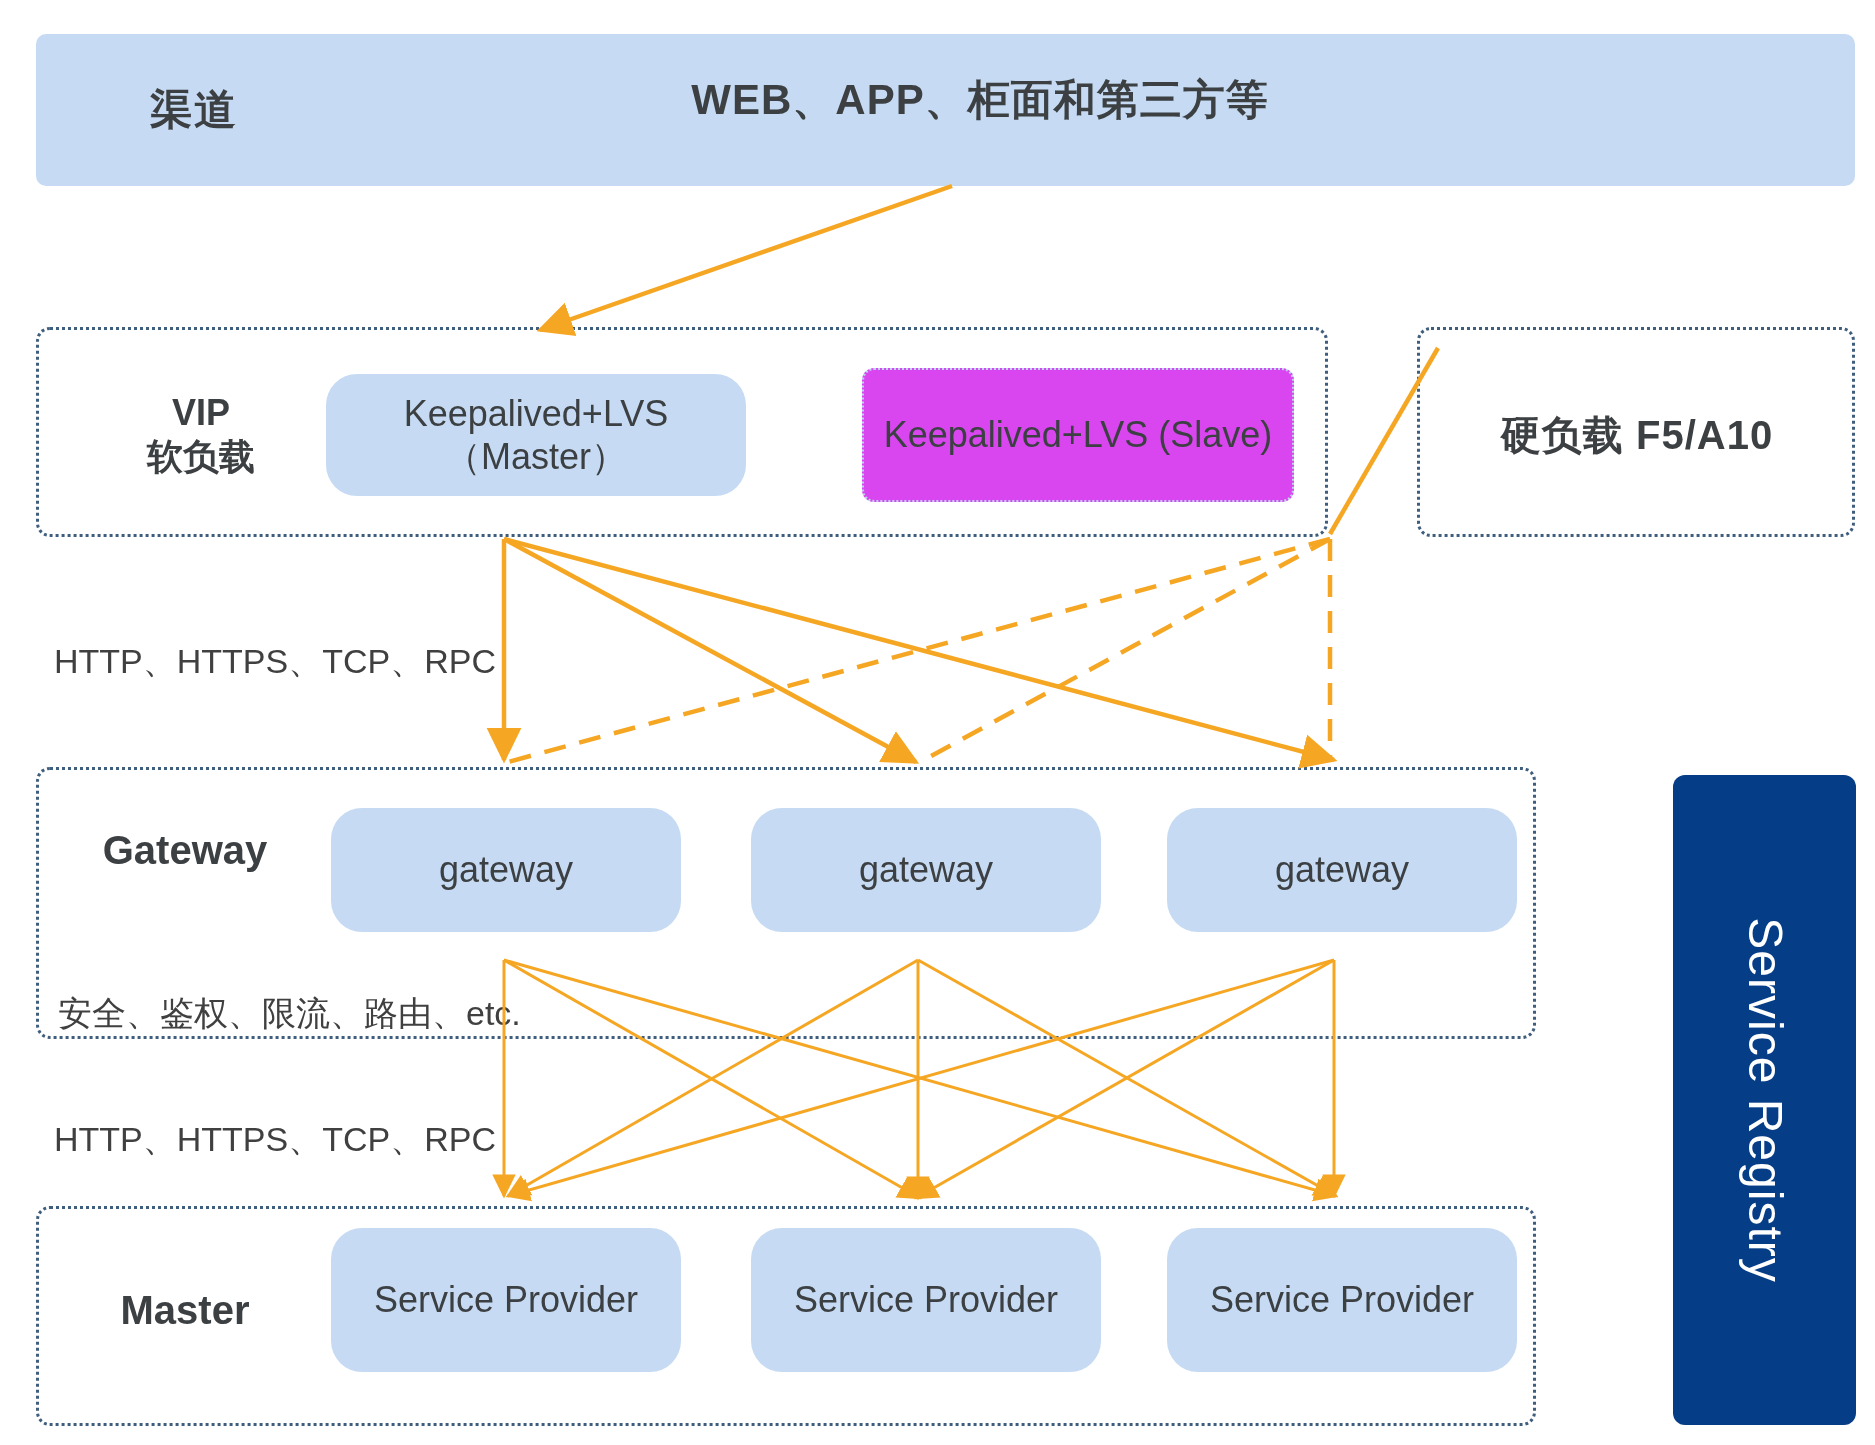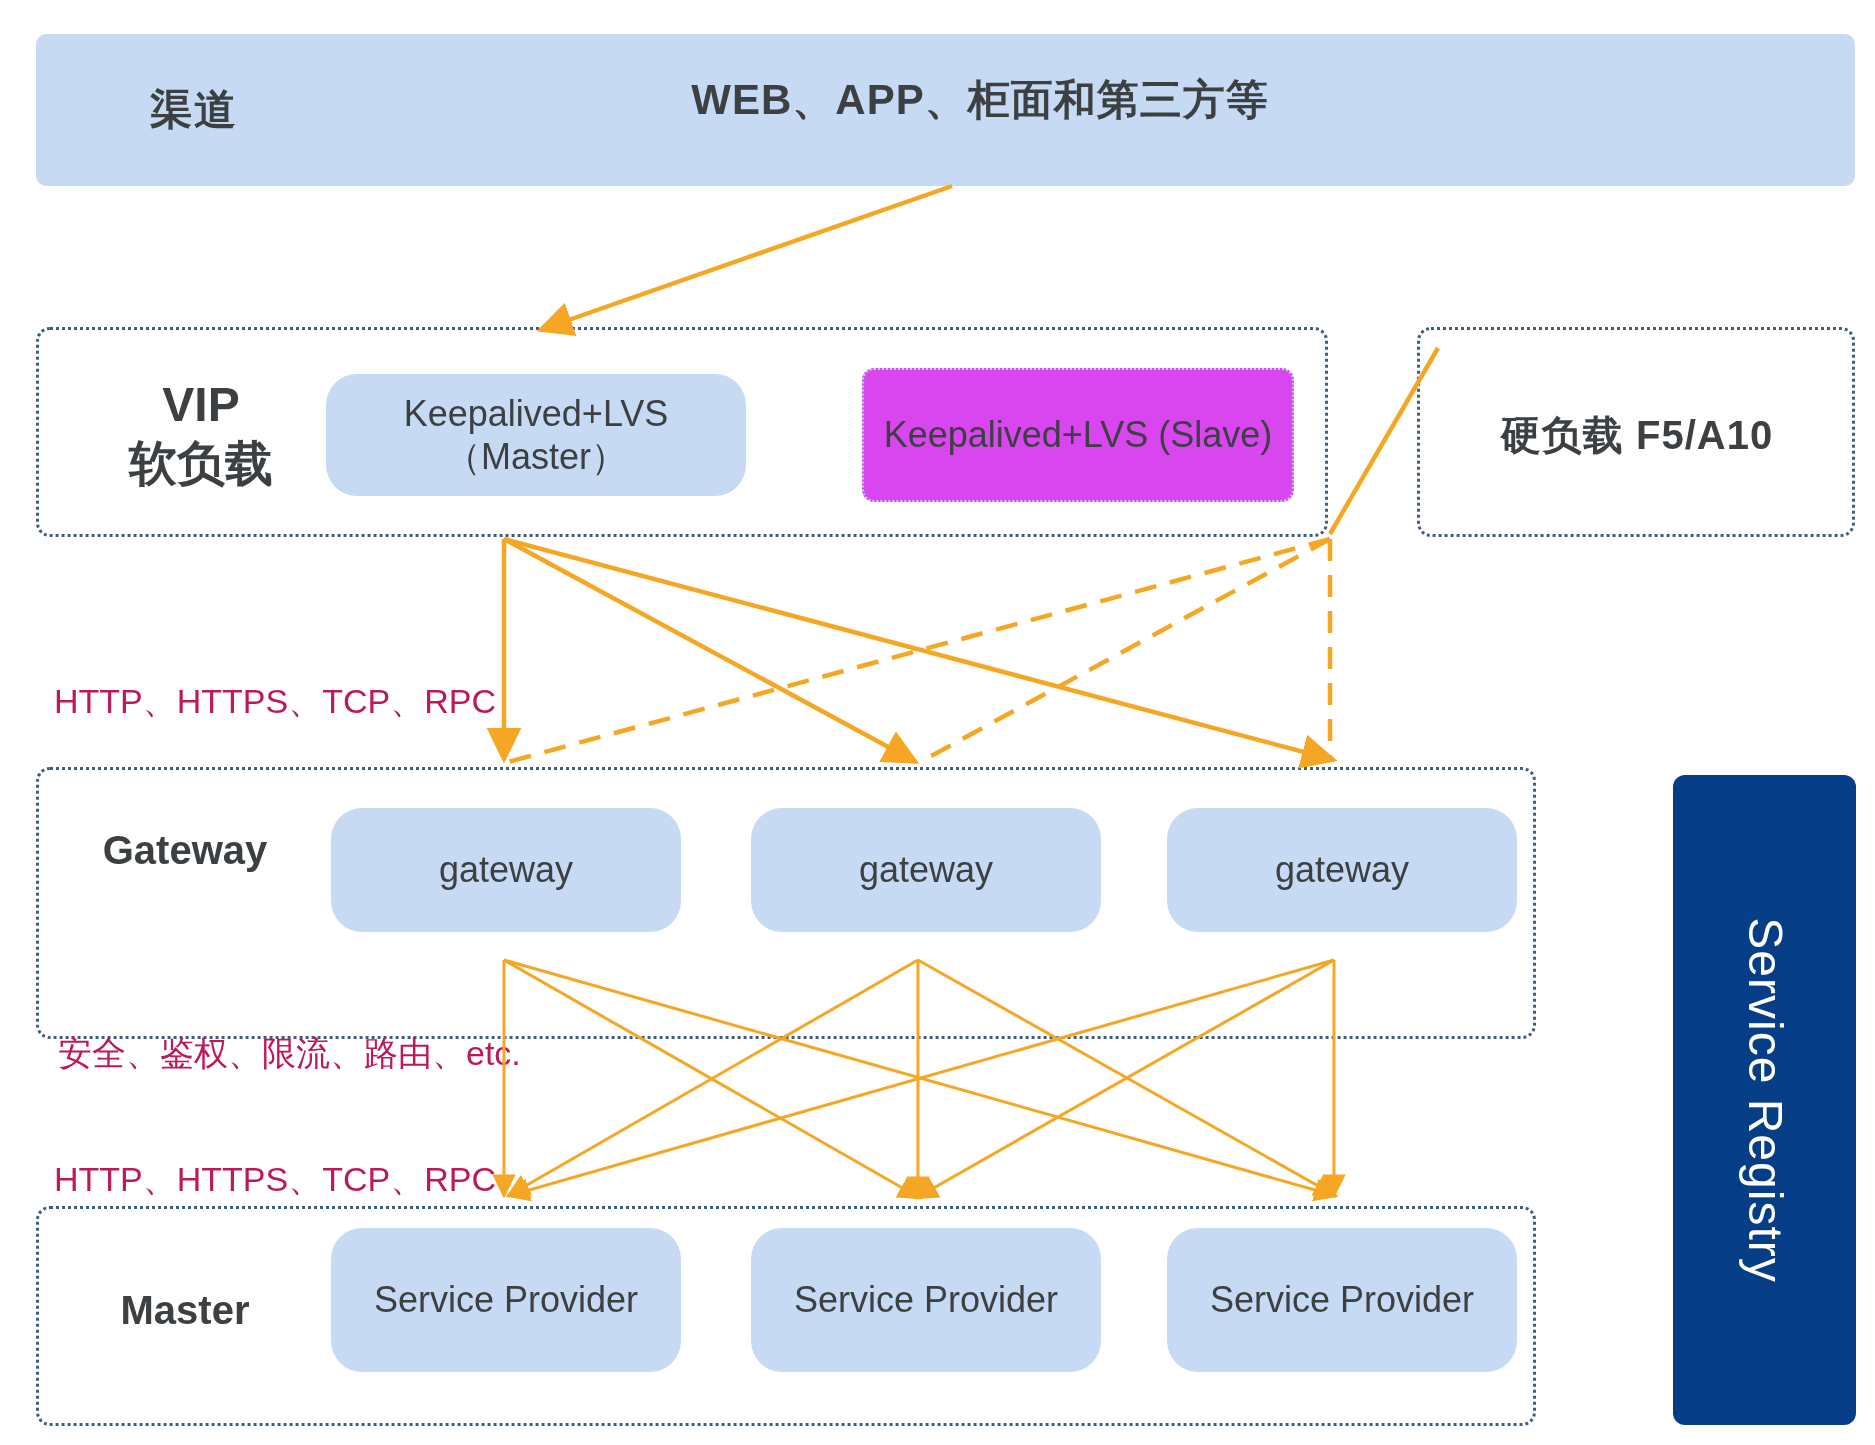--- a/index.html
+++ b/index.html
@@ -56,21 +56,21 @@
   #svc-layer  { left: 36px;  top: 1206px; width: 1500px; height: 220px; }
 
   
   .layer-title {
     display: flex; flex-direction: column;
     align-items: center; justify-content: center;
     font-weight: bold; color: #3c4043;
   }
   #vip-title {
     left: 96px; top: 380px; width: 210px; height: 110px;
-    font-size: 48px; line-height: 1.22;
+    font-size: 36px; line-height: 1.22;
   }
   #hard-title {
     left: 1437px; top: 395px; width: 400px; height: 80px;
     font-size: 40px; color: #3c4043; font-weight: bold;
     display:flex; align-items:center; justify-content:center;
     letter-spacing: 1px;
   }
   #gw-title {
     left: 60px; top: 810px; width: 250px; height: 80px;
     font-size: 40px;
@@ -102,24 +102,23 @@
   #gw2 { left: 751px; }
   #gw3 { left: 1167px; }
 
   .svc-node { top: 1228px; width: 350px; height: 144px; }
   #svc1 { left: 331px; }
   #svc2 { left: 751px; }
   #svc3 { left: 1167px; }
 
   
   .edge-label {
-    font-size: 34px; color: #be185d;
+    font-size: 34px; color: #404040;
     white-space: nowrap;
     letter-spacing: 0px;
-    margin-top: 40px;
   }
   #label-proto-1 { left: 54px; top: 639px; }
   #label-gw-feat { left: 58px; top: 991px; }
   #label-proto-2 { left: 54px; top: 1117px; }
 
   
   #registry {
     left: 1673px; top: 775px;
     width: 183px; height: 650px;
     background: #053d86;

